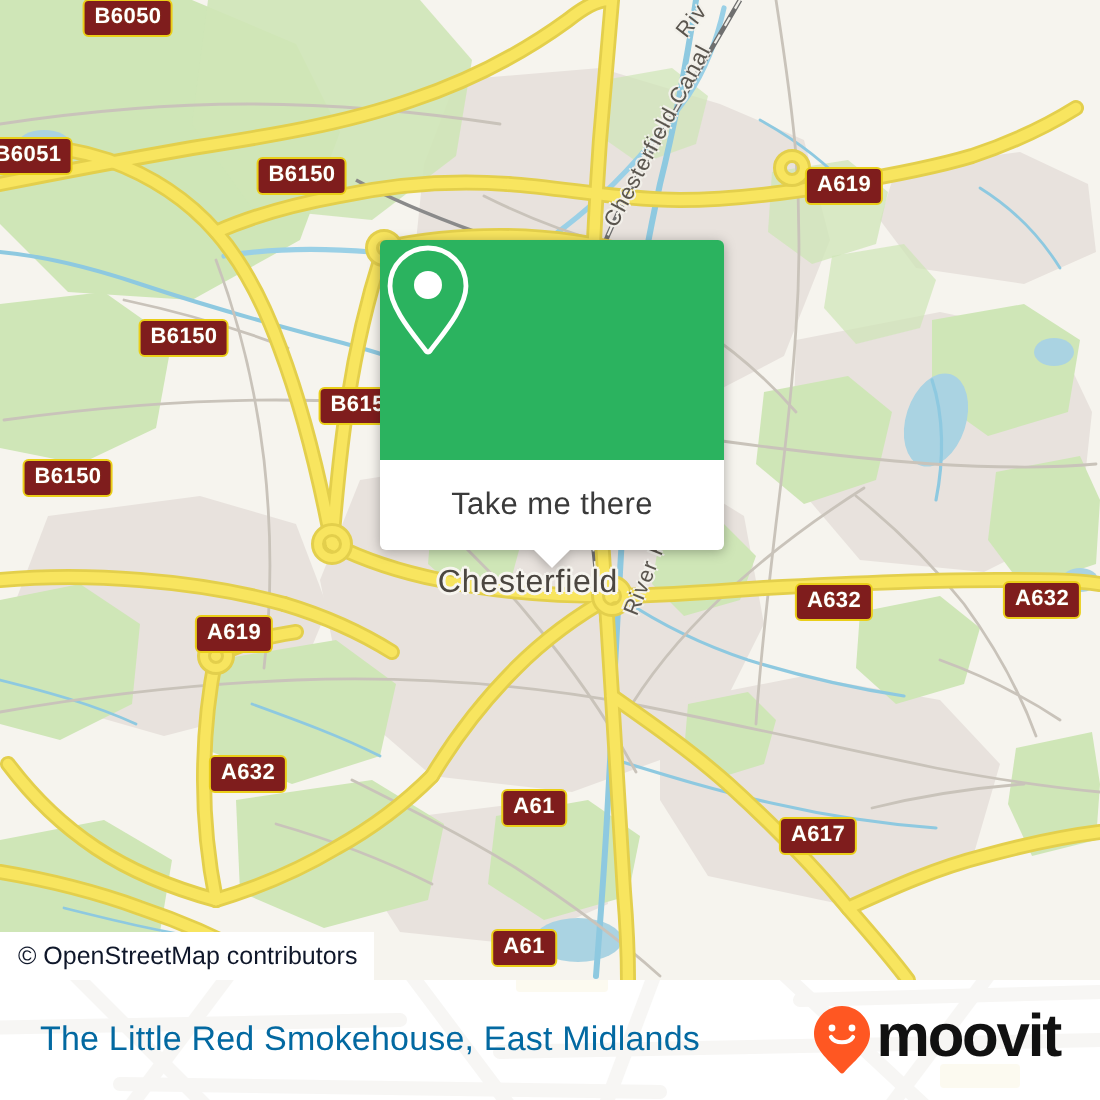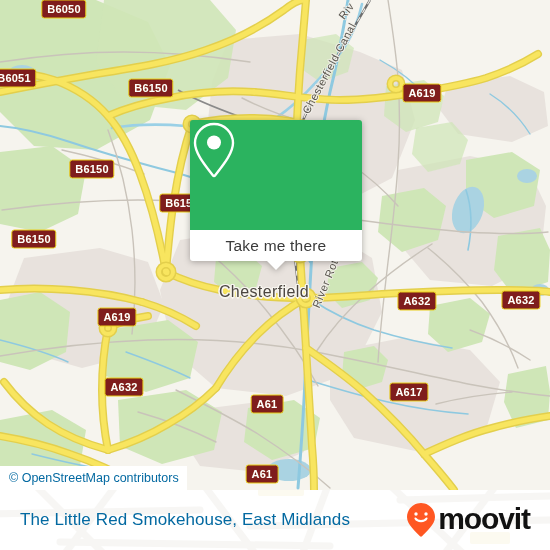--- a/index.html
+++ b/index.html
@@ -51,42 +51,42 @@
     white-space:nowrap;
     transform-origin:0 0;
     text-shadow:
       -1.2px 0 #f2f0ea,1.2px 0 #f2f0ea,0 -1.2px #f2f0ea,0 1.2px #f2f0ea;
   }
 
   
   #attribution{
     position:absolute;left:0;bottom:0;
     background:#ffffff;
-    color:#0369a1;
+    color:#0f172a;
     font-size:12.5px;
     line-height:14px;
     padding:5px 8px 5px 9px;
     white-space:nowrap;
   }
 
   
   #popup{
     position:absolute;left:190px;top:120px;width:172px;
     filter:drop-shadow(0 1px 3px rgba(0,0,0,.30));
   }
   #popup-green{
     background:#2bb35f;
     height:110px;
     border-radius:3px 3px 0 0;
     display:flex;align-items:center;justify-content:center;
   }
   #popup-bottom{
     position:relative;
     background:#ffffff;
-    height:31px;
+    height:45px;
     border-radius:0 0 3px 3px;
     display:flex;align-items:center;justify-content:center;
   }
   #popup-bottom .cta{
     color:#3a3a3a;font-size:15.5px;letter-spacing:.2px;
   }
   #popup-tail{
     position:absolute;left:50%;bottom:-9px;
     margin-left:-9px;width:0;height:0;
     border-left:9px solid transparent;
@@ -287,21 +287,21 @@
     <div class="shield" style="left:151px;top:88px;">B6150</div>
     <div class="shield" style="left:422px;top:93px;">A619</div>
     <div class="shield" style="left:92px;top:169px;">B6150</div>
     <div class="shield" style="left:182px;top:203px;">B6150</div>
     <div class="shield" style="left:34px;top:239px;">B6150</div>
     <div class="shield" style="left:117px;top:317px;">A619</div>
     <div class="shield" style="left:417px;top:301px;">A632</div>
     <div class="shield" style="left:521px;top:300px;">A632</div>
     <div class="shield" style="left:124px;top:387px;">A632</div>
     <div class="shield" style="left:267px;top:404px;">A61</div>
-    <div class="shield" style="left:409px;top:392px;">A617</div>
+    <div class="shield" style="left:409px;top:418px;">A617</div>
     <div class="shield" style="left:262px;top:474px;">A61</div>
 
     <div id="attribution">© OpenStreetMap contributors</div>
 
     <div id="popup">
       <div id="popup-green">
         <svg width="48" height="60" viewBox="0 0 48 60">
           <path d="M24 4 C13.5 4 5 12.5 5 23 C5 34 17 47.5 23 55.5 C23.5 56.2 24.5 56.2 25 55.5 C31 47.5 43 34 43 23 C43 12.5 34.5 4 24 4 Z" fill="none" stroke="#ffffff" stroke-width="2.4"></path>
           <circle cx="24" cy="22.5" r="7" fill="#ffffff"></circle>
         </svg>

